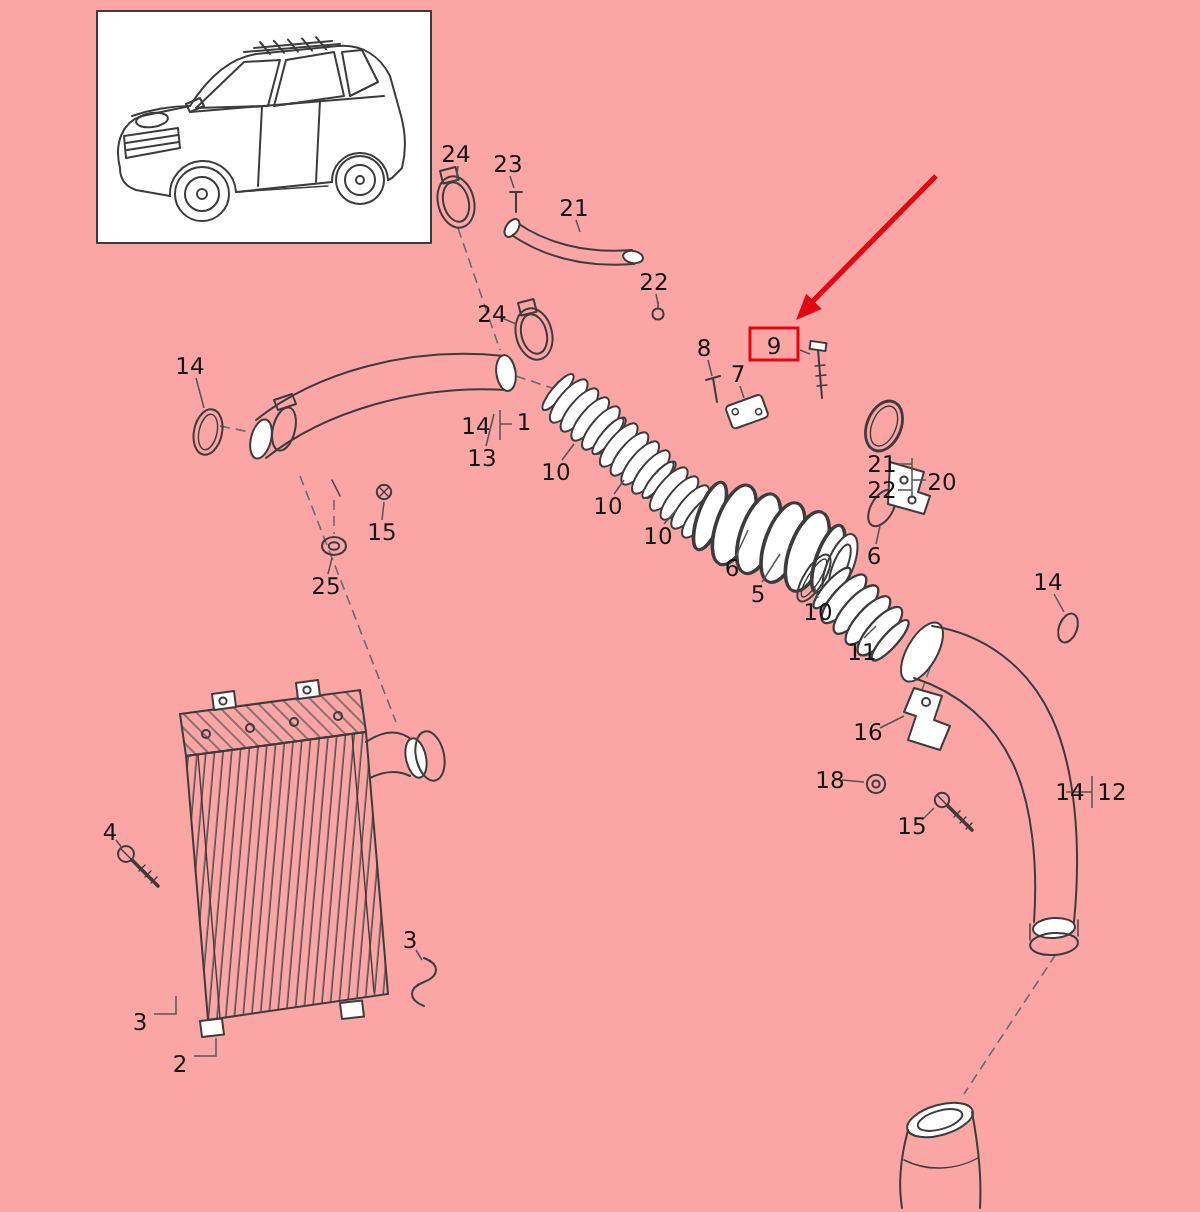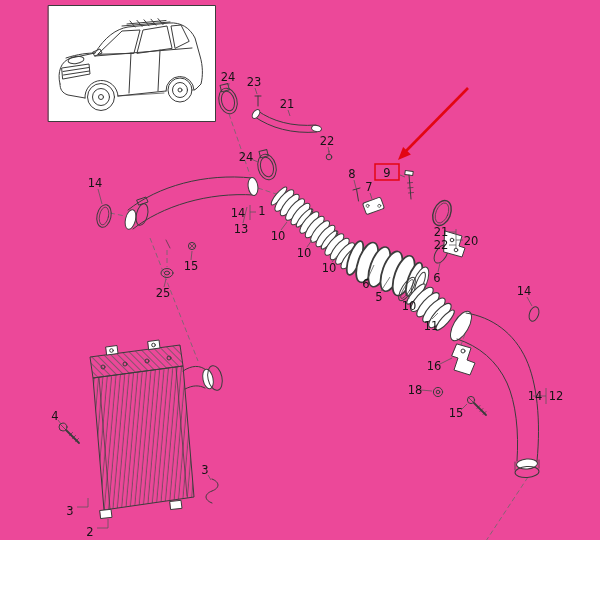--- a/index.html
+++ b/index.html
@@ -1,16 +1,16 @@
 <!DOCTYPE html>
 <html style="--accent: #e30613;"><head>
 <meta charset="utf-8">
 <style>
   html,body{margin:0;padding:0;background:#ffffff;}
-  .stage{position:relative;width:600px;height:540px;background:#ec4899;overflow:hidden;
+  .stage{position:relative;width:600px;height:606px;background:#fca5a5;overflow:hidden;
          font-family:"DejaVu Sans",sans-serif;}
   svg{display:block;}
   .ln{fill:none;stroke:#3c3c3c;stroke-width:1;stroke-linecap:round;stroke-linejoin:round;}
   .lnw{fill:#ffffff;stroke:#3c3c3c;stroke-width:1;stroke-linecap:round;stroke-linejoin:round;}
   .thin{stroke-width:.7;}
   .leader{fill:none;stroke:#555;stroke-width:.75;}
   .dash{fill:none;stroke:#6b6b6b;stroke-width:.8;stroke-dasharray:5 3;}
   .callout{font:11.5px "DejaVu Sans",sans-serif;fill:#141414;text-anchor:middle;}
   .hl-box{fill:none;stroke:var(--accent,#e30613);stroke-width:1.5;}
   .red-line{stroke:var(--accent,#e30613);stroke-width:2.6;fill:none;}

